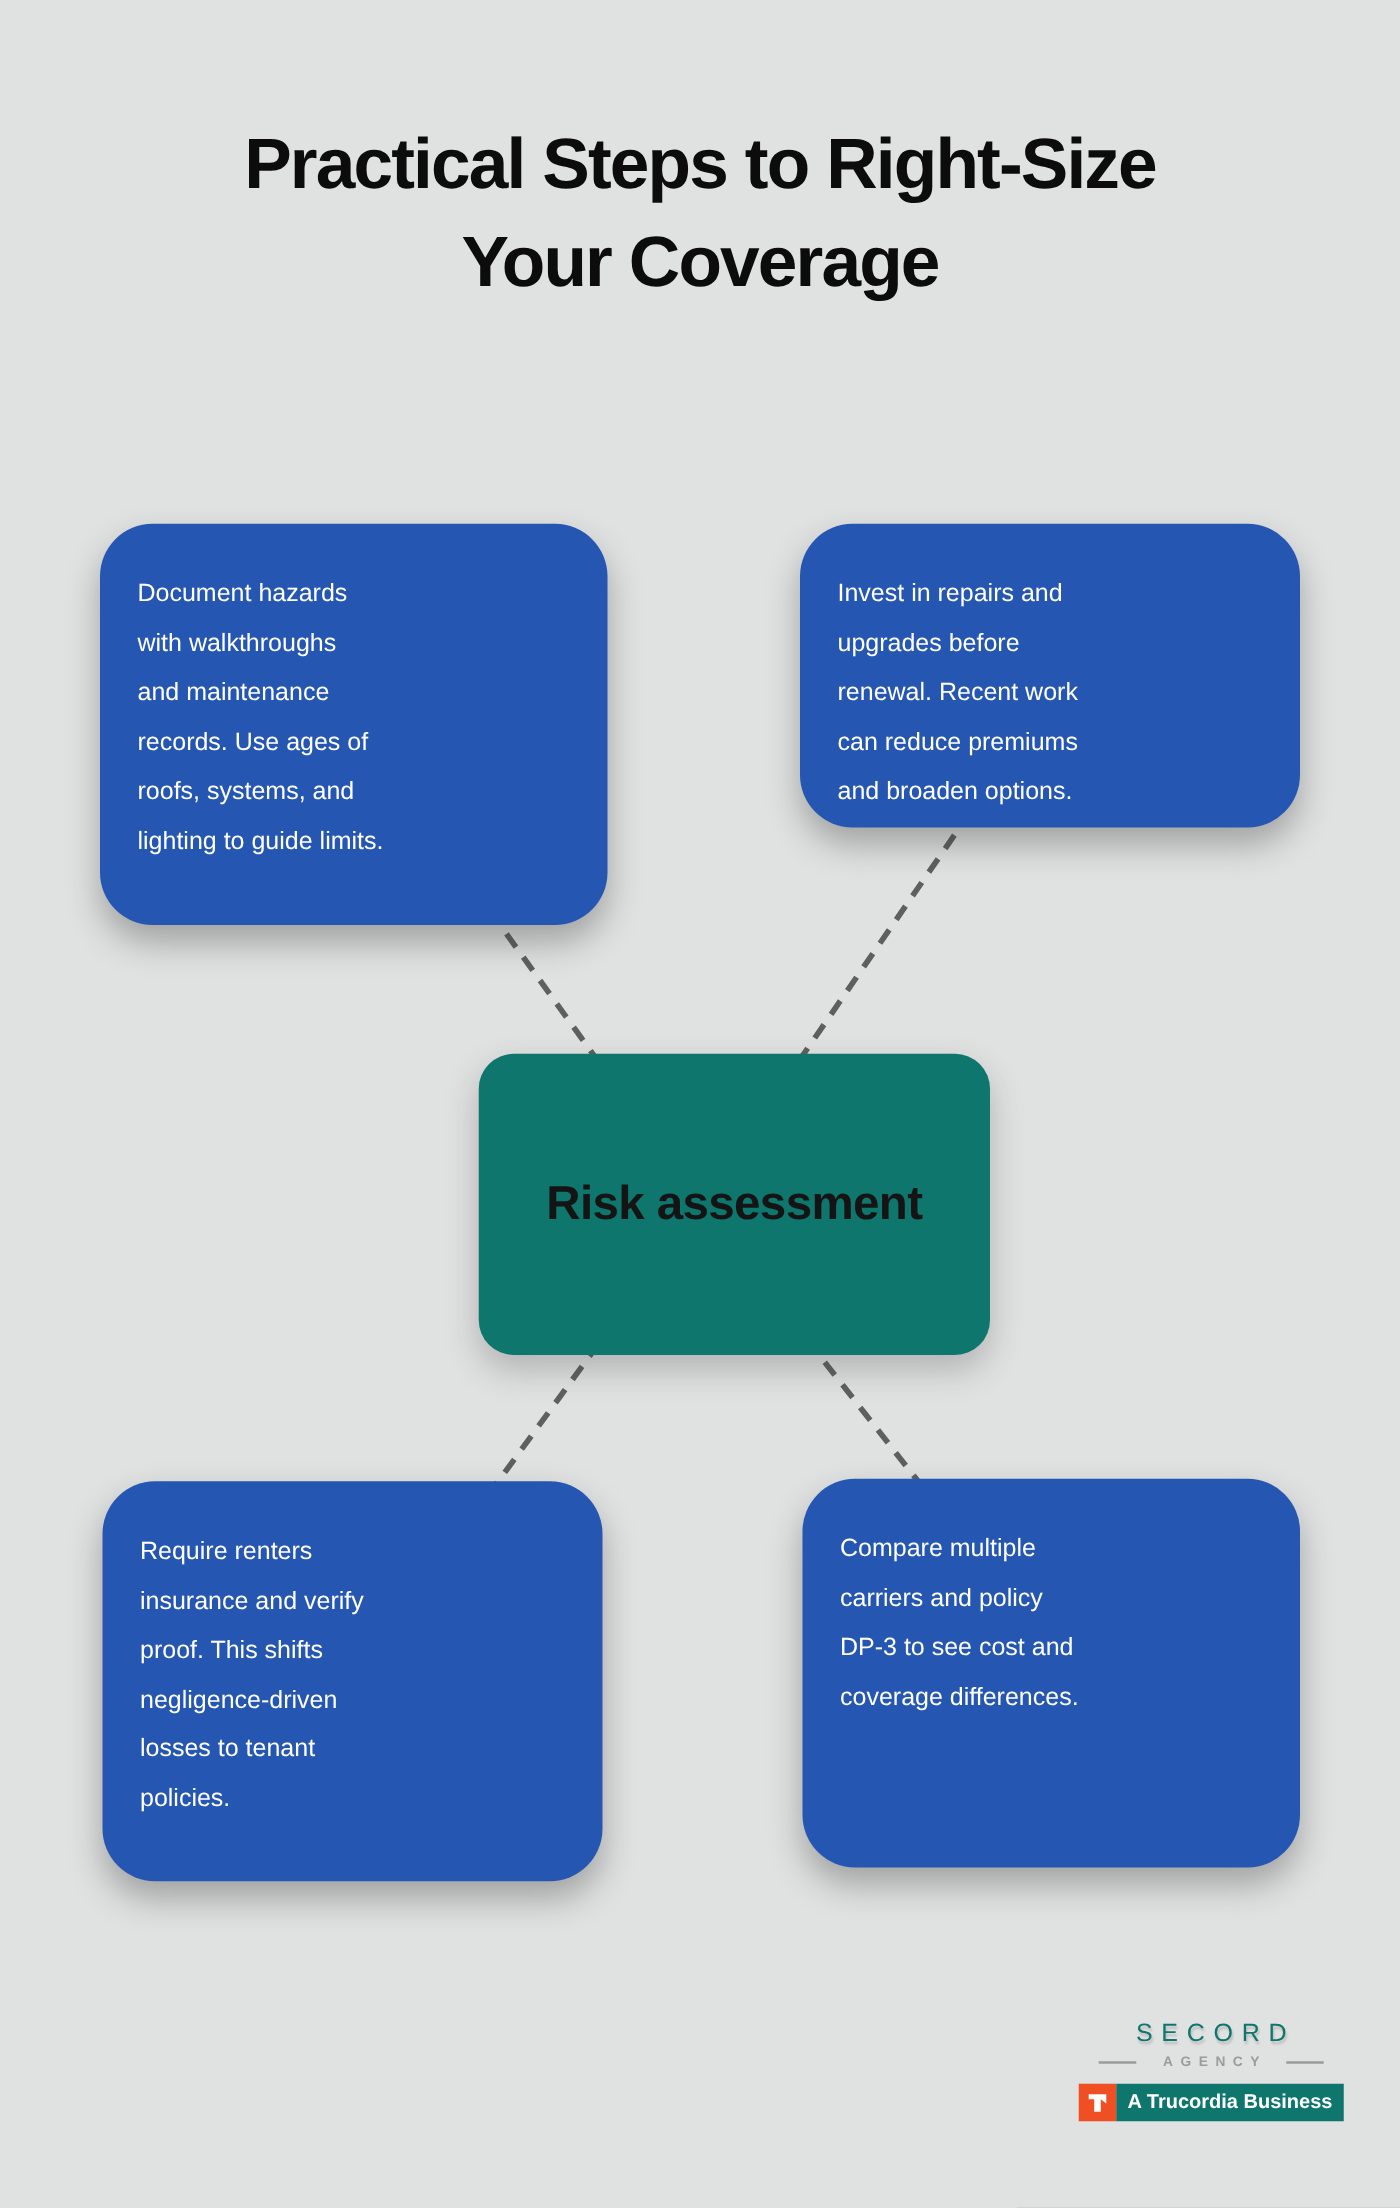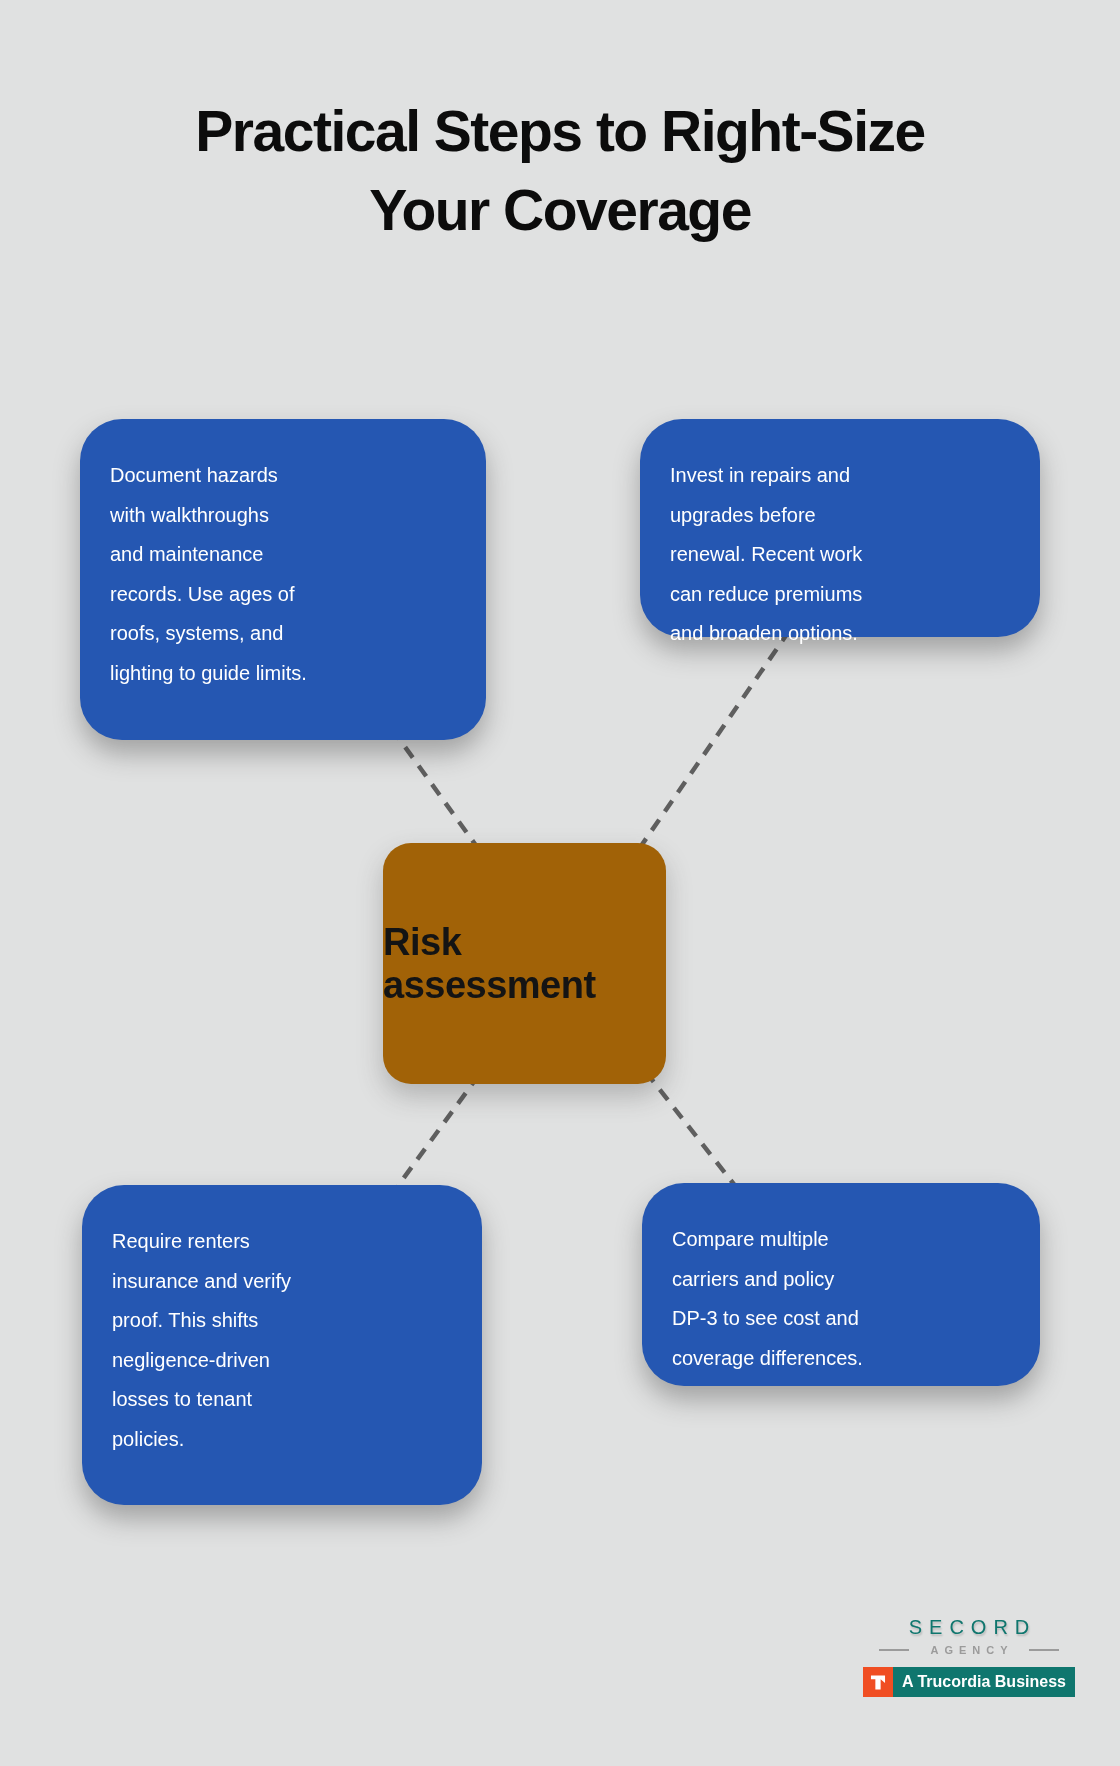--- a/index.html
+++ b/index.html
@@ -48,30 +48,30 @@
     background: #2557b2;
     border-radius: 42px;
     box-shadow: 0 14px 26px rgba(50, 50, 50, 0.35);
     color: #ffffff;
     padding: 37px 30px;
     box-sizing: border-box;
     font-size: 20px;
     line-height: 39.5px;
   }
   .node-tl { left: 80px;  top: 419px;  width: 406px; height: 321px; }
-  .node-tr { left: 640px; top: 419px;  width: 400px; height: 218px; }
+  .node-tr { left: 640px; top: 419px;  width: 400px; height: 243px; }
   .node-bl { left: 82px;  top: 1185px; width: 400px; height: 320px; }
-  .node-br { left: 642px; top: 1183px; width: 398px; height: 203px; }
+  .node-br { left: 642px; top: 1183px; width: 398px; height: 311px; }
   .node-line { white-space: nowrap; }
 
   .center-node {
     position: absolute;
     left: 383px; top: 843px;
-    width: 283px; height: 241px;
-    background: #a16207;
+    width: 409px; height: 241px;
+    background: #0f766e;
     border-radius: 28px;
     box-shadow: 0 12px 26px rgba(60, 60, 60, 0.28);
     display: flex;
     align-items: center;
     justify-content: center;
   }
   .center-label {
     font-size: 38px;
     font-weight: 700;
     color: #141414;

